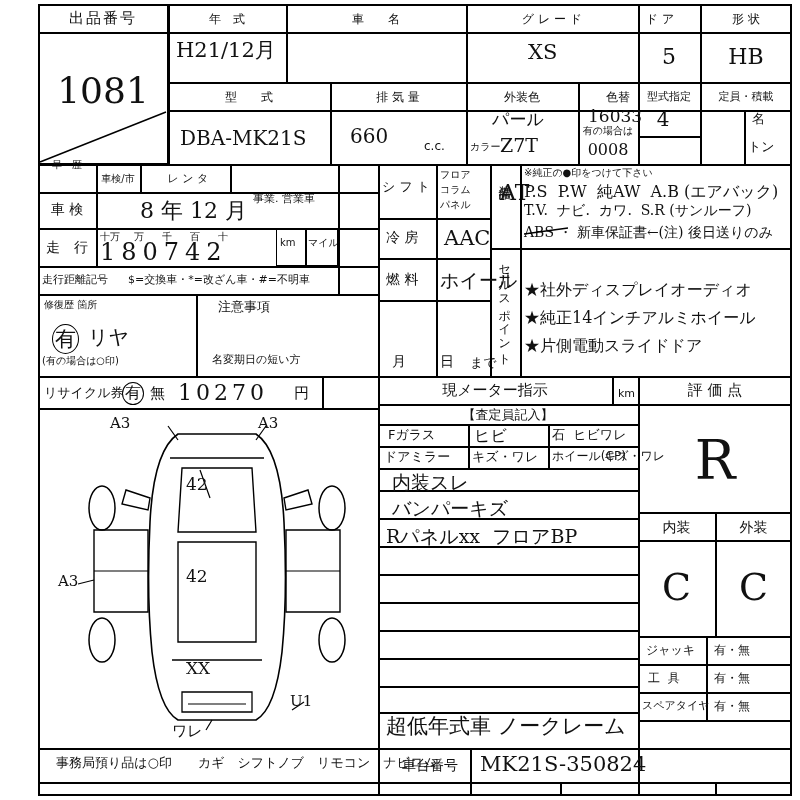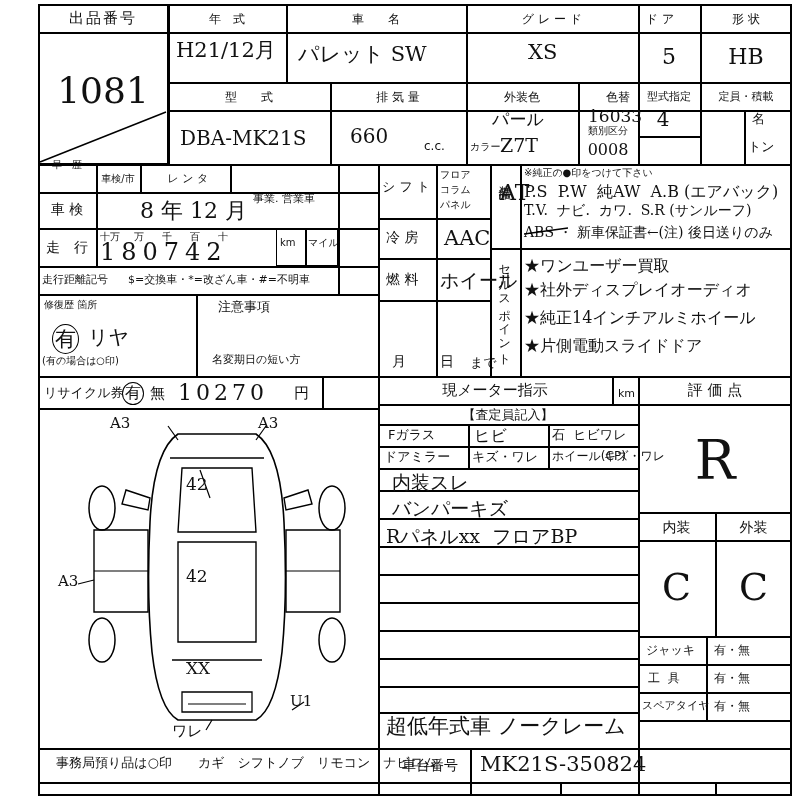--- a/index.html
+++ b/index.html
@@ -45,21 +45,20 @@
   <div class="vline" style="left:638px;top:4px;height:160px;"></div>
   <div class="vline" style="left:700px;top:4px;height:78px;"></div>
 
   <div class="lbl ctr" style="left:168px;top:9px;width:118px;height:20px;">年　式</div>
   <div class="lbl ctr" style="left:286px;top:9px;width:180px;height:20px;">車　　名</div>
   <div class="lbl ctr" style="left:466px;top:9px;width:172px;height:20px;">グ レ ー ド</div>
   <div class="lbl ctr" style="left:638px;top:9px;width:44px;height:20px;">ド ア</div>
   <div class="lbl ctr" style="left:700px;top:9px;width:92px;height:20px;">形 状</div>
 
   <div class="hw" style="left:176px;top:36px;font-size:21px;">H21/12月</div>
-  <div class="hw" style="left:298px;top:40px;font-size:21px;">パレット SW</div>
   <div class="hw" style="left:528px;top:40px;font-size:21px;">XS</div>
   <div class="hw ctr" style="left:638px;top:36px;width:62px;height:40px;font-size:22px;">5</div>
   <div class="hw ctr" style="left:700px;top:36px;width:92px;height:40px;font-size:22px;">HB</div>
 
   <div class="vline" style="left:330px;top:82px;height:82px;"></div>
   <div class="vline" style="left:466px;top:82px;height:82px;"></div>
   <div class="vline" style="left:578px;top:82px;height:82px;"></div>
   <div class="vline" style="left:700px;top:82px;height:82px;"></div>
   <div class="vline" style="left:744px;top:110px;height:54px;"></div>
 
@@ -70,21 +69,21 @@
   <div class="lbl ctr sm" style="left:638px;top:88px;width:62px;height:18px;">型式指定</div>
   <div class="lbl ctr sm" style="left:700px;top:88px;width:92px;height:18px;">定員・積載</div>
 
   <div class="hw" style="left:180px;top:126px;font-size:20px;">DBA-MK21S</div>
   <div class="hw" style="left:350px;top:124px;font-size:20px;">660</div>
   <div class="lbl" style="left:424px;top:140px;font-size:12px;">c.c.</div>
   <div class="hw" style="left:492px;top:108px;font-size:17px;">パール</div>
   <div class="lbl xs" style="left:470px;top:142px;">カラー</div>
   <div class="hw" style="left:500px;top:134px;font-size:19px;">Z7T</div>
   <div class="hw" style="left:588px;top:106px;font-size:17px;">16033</div>
-  <div class="lbl xs ctr" style="left:578px;top:124px;width:60px;height:14px;">類別区分</div>
+  <div class="lbl xs ctr" style="left:578px;top:124px;width:60px;height:14px;">有の場合は</div>
   <div class="hw ctr" style="left:578px;top:138px;width:60px;height:22px;font-size:16px;">0008</div>
   <div class="hw ctr" style="left:638px;top:106px;width:50px;height:26px;font-size:20px;">4</div>
   <div class="lbl" style="left:752px;top:112px;font-size:13px;">名</div>
   <div class="lbl" style="left:748px;top:140px;font-size:13px;">トン</div>
   <div class="hline" style="left:638px;top:136px;width:62px;"></div>
 
   <div class="hline" style="left:38px;top:192px;width:340px;"></div>
   <div class="hline" style="left:38px;top:228px;width:340px;"></div>
   <div class="hline" style="left:38px;top:266px;width:340px;"></div>
   <div class="hline" style="left:38px;top:294px;width:340px;"></div>
@@ -165,21 +164,20 @@
   <div class="lbl vert" style="left:498px;top:256px;font-size:12px;letter-spacing:1px;">セールスポイント</div>
 
   <div class="lbl xs" style="left:524px;top:168px;">※純正の●印をつけて下さい</div>
   <div class="hw" style="left:524px;top:182px;font-size:16px;">P.S  P.W  純AW  A.B (エアバック)</div>
   <div class="hw" style="left:524px;top:202px;font-size:14px;">T.V.  ナビ.  カワ.  S.R (サンルーフ)</div>
   <div class="hw" style="left:524px;top:224px;font-size:14px;">ABS ・ 新車保証書←(注) 後日送りのみ</div>
   <svg style="position:absolute;left:524px;top:222px;width:52px;height:20px;">
     <line x1="0" y1="12" x2="44" y2="6" stroke="#000" stroke-width="1.5"></line>
   </svg>
 
-  <div class="hw" style="left:524px;top:256px;font-size:16px;">★ワンユーザー買取</div>
   <div class="hw" style="left:524px;top:280px;font-size:16px;">★社外ディスプレイオーディオ</div>
   <div class="hw" style="left:524px;top:308px;font-size:16px;">★純正14インチアルミホイール</div>
   <div class="hw" style="left:524px;top:336px;font-size:16px;">★片側電動スライドドア</div>
 
   <div class="vline" style="left:378px;top:376px;height:420px;"></div>
 
   <svg style="position:absolute;left:60px;top:412px;width:310px;height:330px;">
 
     <path d="M118 22 C100 34 92 70 90 110 C88 150 88 200 92 240 C96 275 104 300 118 308
              L196 308 C210 300 218 275 222 240 C226 200 226 150 224 110 C222 70 214 34 196 22 Z" fill="none" stroke="#000" stroke-width="1.6"></path>

